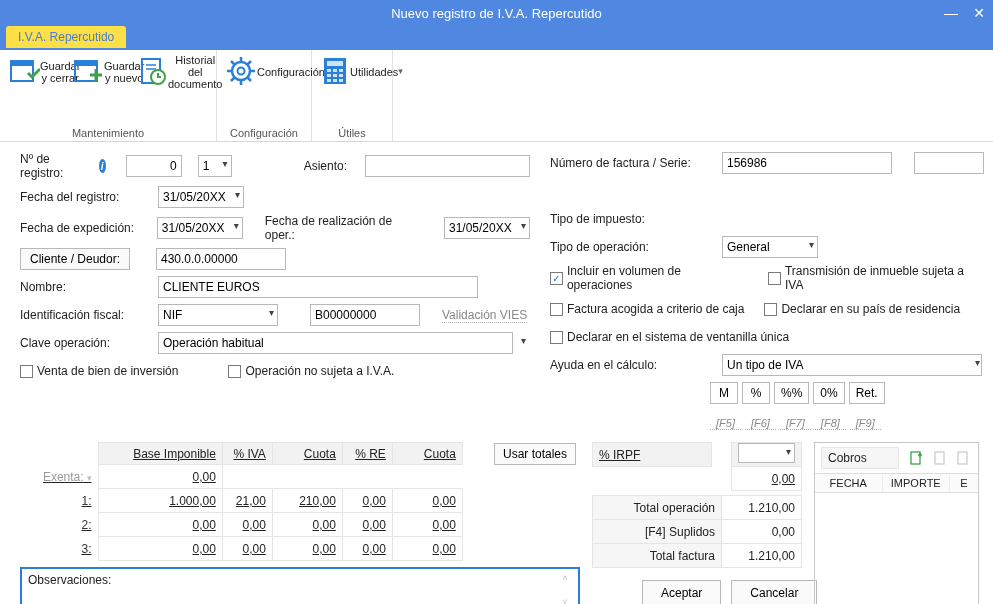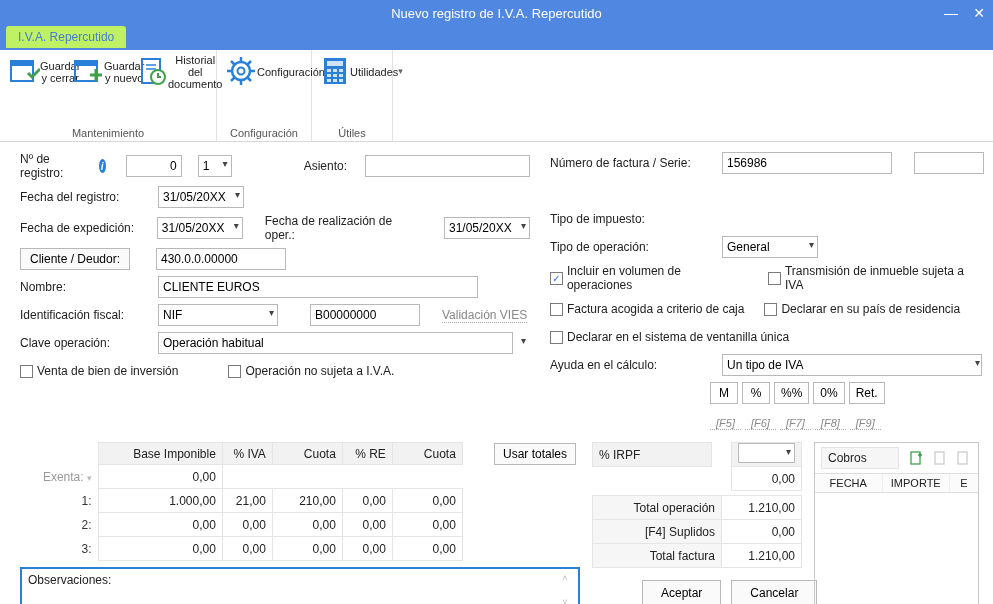--- a/index.html
+++ b/index.html
@@ -3,21 +3,21 @@
 <meta charset="utf-8">
 <style>
 * { box-sizing: border-box; margin: 0; padding: 0; font-family: "Segoe UI", Arial, sans-serif; }
 body { background: #fff; font-size: 12px; color: #222; width: 993px; height: 604px; overflow: hidden; }
 
 .titlebar { background: #5087e0; color: #fff; height: 26px; display: flex; align-items: center; justify-content: center; position: relative; font-size: 13px; }
 .titlebar .wincontrols { position: absolute; right: 4px; top: 0; display: flex; gap: 8px; align-items: center; height: 26px; }
 .titlebar .wincontrols span { width: 20px; text-align: center; cursor: pointer; font-size: 14px; }
 
 .tab-strip { background: #5087e0; height: 24px; padding-left: 6px; }
-.tab-strip .tab { background: #bef264; display: inline-block; padding: 4px 12px 4px 12px; font-size: 12px; color: #4a7cd0; border-radius: 3px 3px 0 0; }
+.tab-strip .tab { background: #fde047; display: inline-block; padding: 4px 12px 4px 12px; font-size: 12px; color: #4a7cd0; border-radius: 3px 3px 0 0; }
 
 .ribbon { background: #fff; border-bottom: 1px solid #d8d8d8; height: 92px; display: flex; }
 .ribbon-group { border-right: 1px solid #e2e2e2; padding: 4px 8px 2px 8px; display: flex; flex-direction: column; align-items: center; }
 .ribbon-items { display: flex; gap: 8px; }
 .ribbon-item { display: flex; align-items: center; width: 56px; text-align: center; font-size: 11px; line-height: 1.1; cursor: pointer; }
 .ribbon-item .ricon { width: 34px; height: 34px; margin-bottom: 2px; display: flex; align-items: center; justify-content: center; }
 .ribbon-group-label { font-size: 11px; color: #555; margin-top: auto; padding-top: 2px; }
 
 .form-area { padding: 10px 14px 6px 20px; display: flex; gap: 20px; }
 .col-left { width: 510px; }
@@ -47,21 +47,21 @@
 .calc-btns .cb { border: 1px solid #b8b8b8; height: 22px; min-width: 28px; padding: 0 6px; font-size: 12px; background: #fff; cursor: pointer; display:inline-flex; align-items:center; justify-content:center;}
 .calc-fkeys { display: flex; gap: 4px; margin-top: 1px; font-style: italic; }
 .calc-fkeys span { min-width: 28px; padding: 0 6px; text-align: center; font-size: 11px; color: #888; border-bottom: 1px dotted #aaa; }
 
 
 .grid-wrap { padding: 0 14px 6px 20px; display: flex; gap: 12px; }
 .grid-left { width: 560px; }
 .grid-mid { width: 210px; }
 .grid-right { flex: 1; }
 
-table.grid { border-collapse: collapse; width: 100%; }
+table.grid { border-collapse: collapse; width: 100%; text-decoration: underline; }
 table.grid th { background: #f2f2f2; border: 1px solid #e5e5e5; font-weight: normal; font-size: 12px; height: 22px; text-align: right; padding: 0 6px; }
 table.grid th:first-child { text-align: left; }
 table.grid td { border: 1px solid #e5e5e5; height: 24px; padding: 0 6px; font-size: 12px; text-align: right; }
 table.grid td.rowlbl { text-align: right; border: none; background: #fff; width: 78px; color:#333; }
 table.grid td.rowlbl.muted{ color:#999; }
 
 .btn-usar { border: 1px solid #b8b8b8; background: #fafafa; height: 22px; padding: 0 8px; font-size: 12px; cursor:pointer; }
 
 .totals td.tlbl { text-align: right; background: #f6f6f6; border: 1px solid #e5e5e5; padding: 0 6px; height: 24px; font-size:12px; }
 .totals td.tval { text-align: right; border: 1px solid #e5e5e5; padding: 0 6px; height: 24px; font-size:12px; width:80px;}

